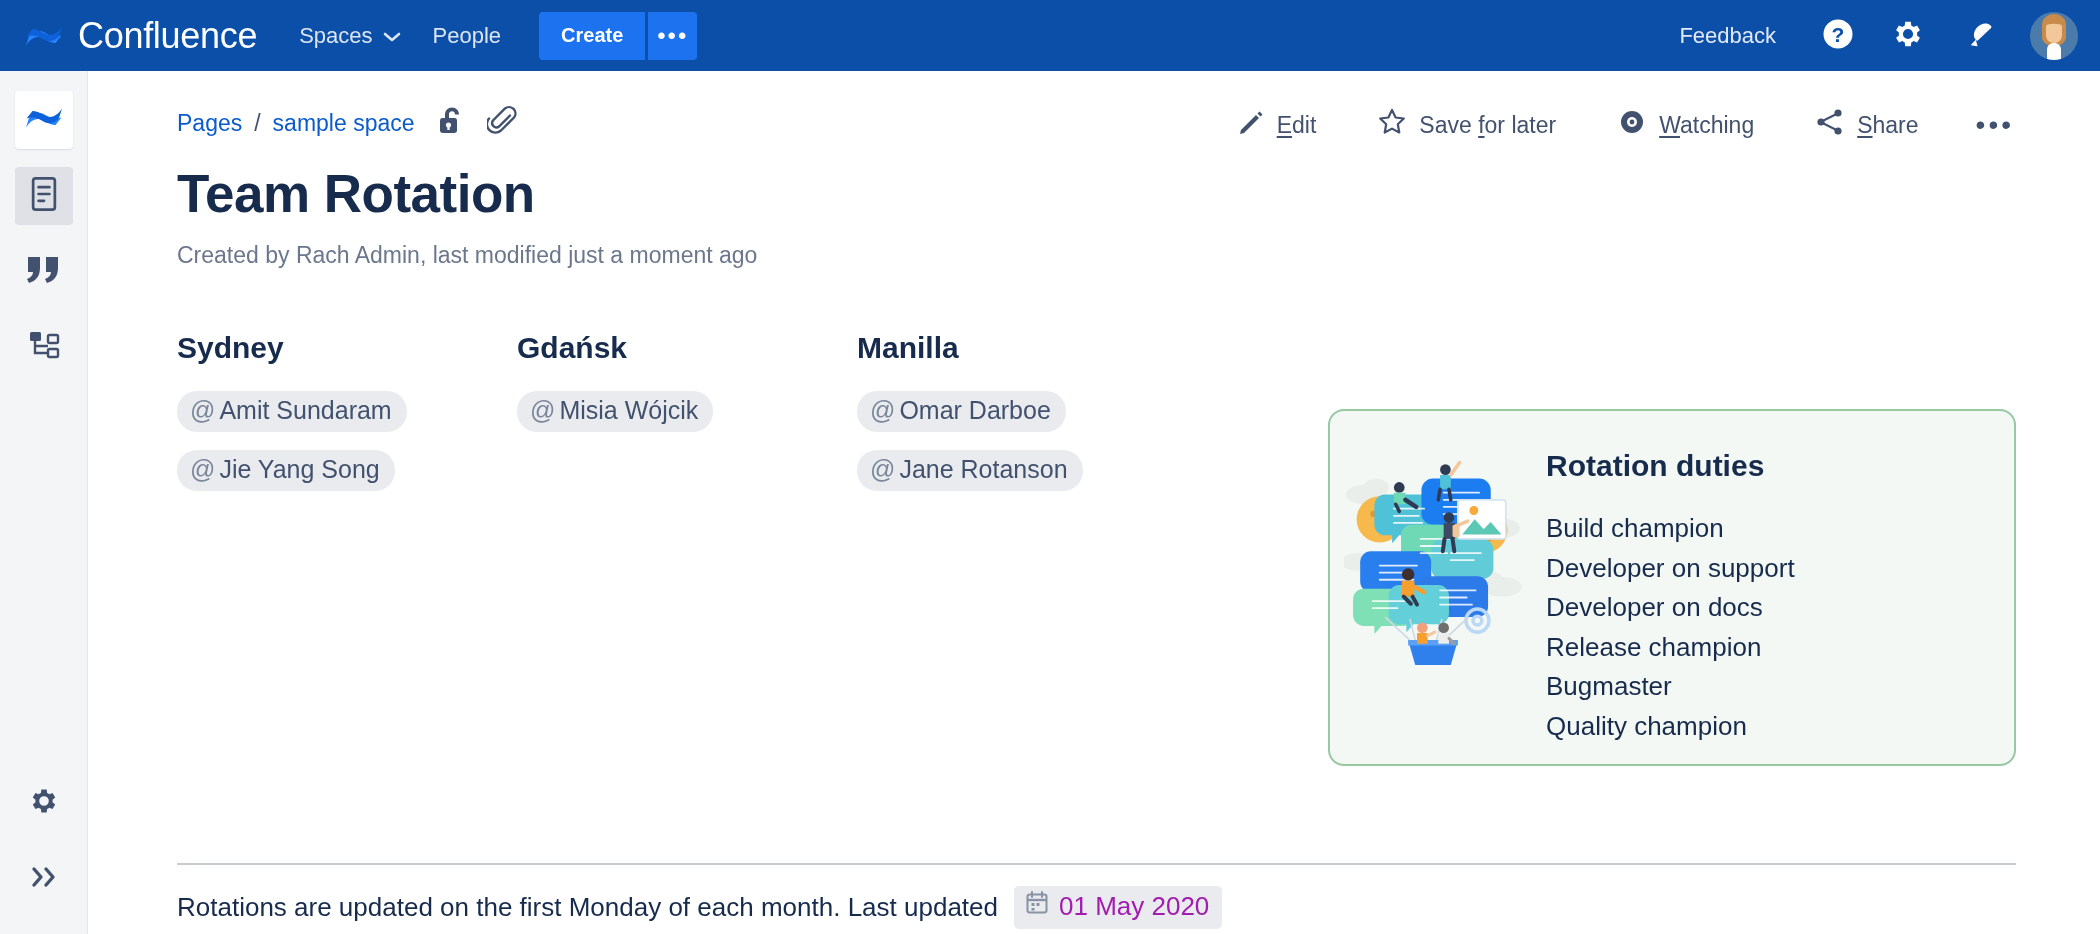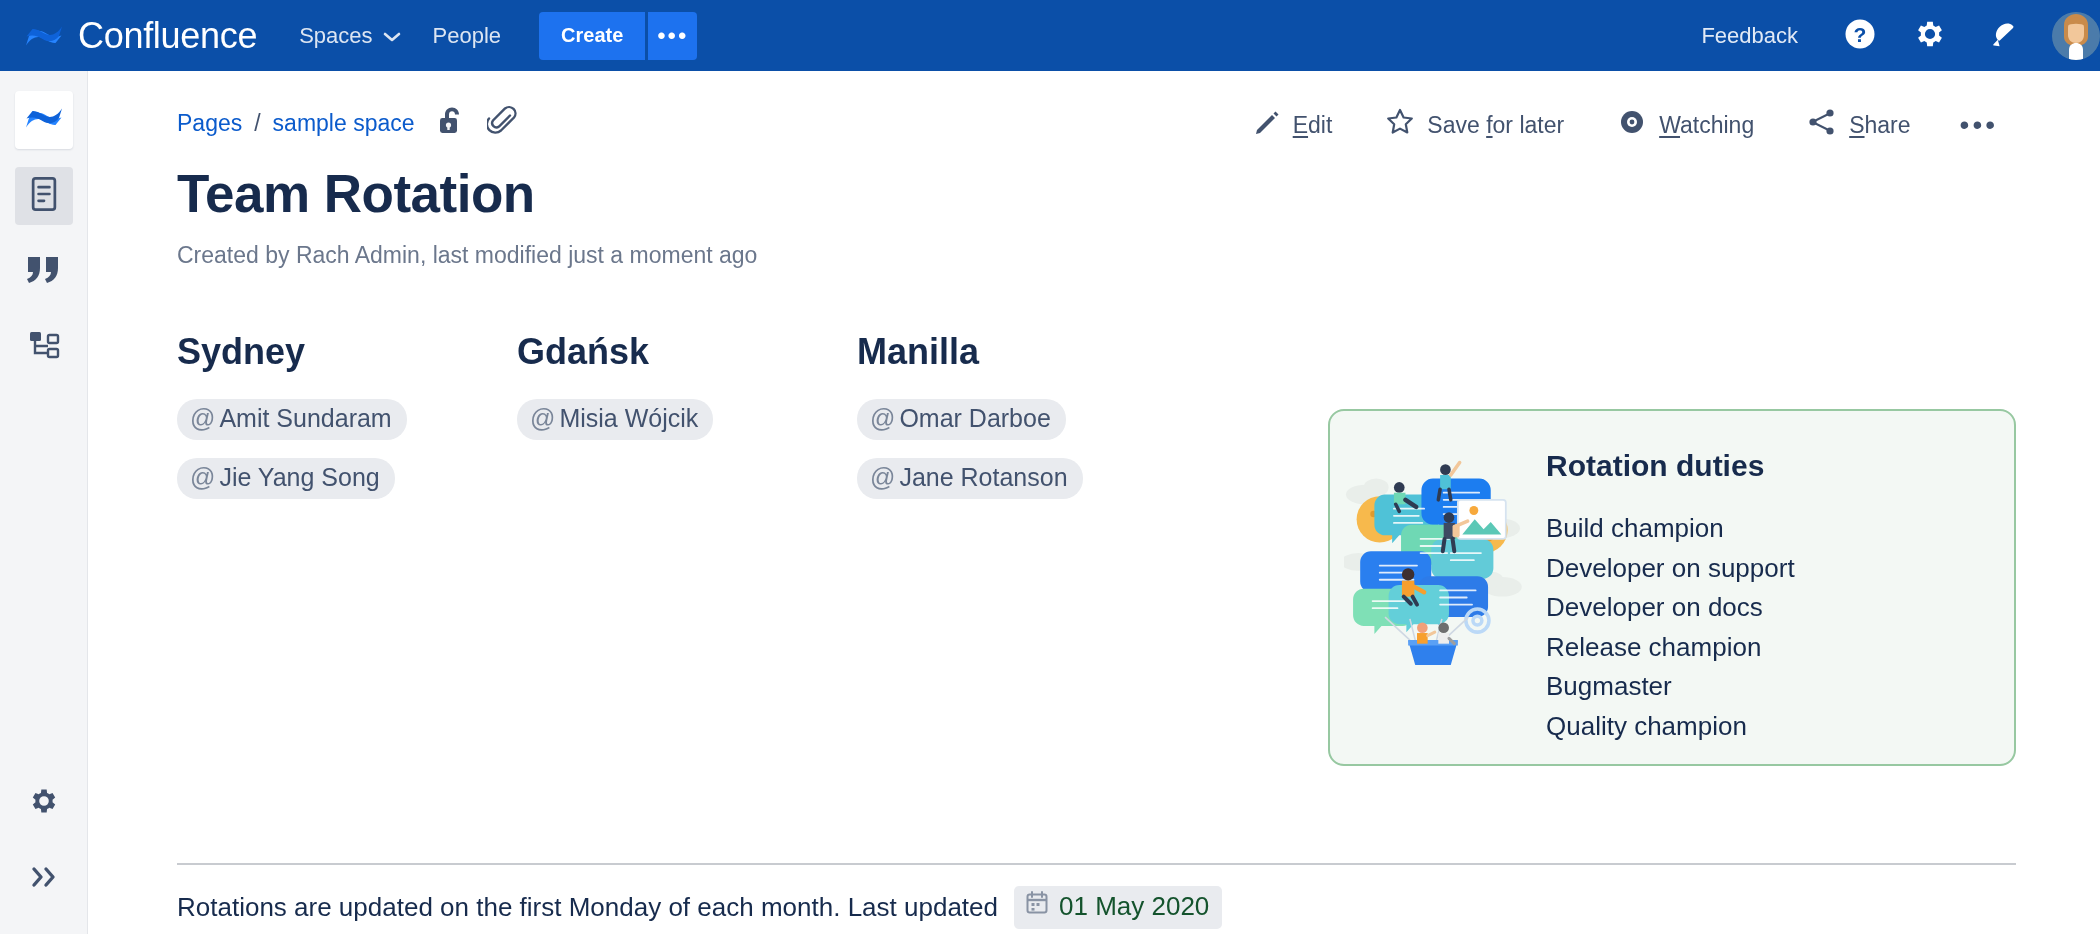--- a/index.html
+++ b/index.html
@@ -39,21 +39,21 @@
     display: flex; align-items: center; border: none; cursor: pointer;
   }
   .create-more {
     background: #1D72EF; color: #ffffff; height: 48px; width: 52px;
     border-radius: 0 4px 4px 0; border-left: 3px solid #0B4FA8;
     display: flex; align-items: center; justify-content: center;
     font-size: 24px; letter-spacing: 2px; cursor: pointer;
   }
   .nav-right {
     margin-left: auto; display: flex; align-items: center; height: 71px;
-    gap: 4px;
+    padding-right: 22px; gap: 4px;
   }
   .feedback-link {
     color: #E2EAF6; font-size: 22px; padding: 0 22px; white-space: nowrap;
   }
   .search-box {
     position: relative; width: 440px; height: 48px; margin-left: 8px;
     background: #0C3B80; border-radius: 4px; display: flex; align-items: center;
   }
   .search-box input {
     background: transparent; border: none; outline: none;
@@ -106,43 +106,43 @@
     background: #ffffff;
   }
   .content-inner { padding: 32px 84px 0 88px; position: relative; }
 
   .crumb-row { display: flex; align-items: center; height: 40px; }
   .crumb-link { color: #0B5BCC; font-size: 23px; cursor: pointer; white-space: nowrap; }
   .crumb-sep { color: #42526E; font-size: 23px; margin: 0 12px; }
   .crumb-icon { margin-left: 22px; display: flex; align-items: center; cursor: pointer; }
 
   .page-actions {
-    position: absolute; right: 84px; top: 32px;
-    display: flex; align-items: center; gap: 9px;
+    position: absolute; right: 68px; top: 32px;
+    display: flex; align-items: center; gap: 17px;
   }
   .act {
     display: flex; align-items: center; gap: 12px; color: #42526E;
     font-size: 23px; padding: 0 22px; height: 44px; cursor: pointer; white-space: nowrap;
   }
   .act u { text-underline-offset: 3px; }
   .act-more {
     color: #42526E; font-size: 28px; letter-spacing: 3px; padding: 0 18px;
     cursor: pointer; display: flex; align-items: center; height: 44px;
   }
 
   .page-title {
     font-size: 53px; font-weight: 700; color: #172B4D;
     margin-top: 22px; letter-spacing: -0.5px; line-height: 1.08;
   }
   .page-meta { font-size: 23px; color: #6B778C; margin-top: 20px; }
 
   .columns { display: flex; margin-top: 62px; align-items: flex-start; }
   .col { width: 340px; flex: 0 0 340px; }
   .col-title {
-    font-size: 36px; font-weight: 700; color: #172B4D; margin-bottom: 26px;
+    font-size: 30px; font-weight: 700; color: #172B4D; margin-bottom: 26px;
     white-space: nowrap;
   }
   .mention {
     display: inline-block; background: #E9EBEF; color: #42526E;
     border-radius: 20px; padding: 5px 15px 7px 13px; font-size: 25px;
     margin-bottom: 18px; cursor: pointer; white-space: nowrap;
   }
   .mention .at { color: #7A8699; margin-right: 4px; }
 
   .panel {
@@ -162,21 +162,21 @@
     height: 2px; background: #C8CBD0;
   }
   .footer-line {
     position: absolute; left: 88px; top: 815px;
     display: flex; align-items: center; font-size: 26px; color: #172B4D;
     white-space: nowrap;
   }
   .date-badge {
     display: inline-flex; align-items: center; gap: 10px;
     background: #E9EBEF; border-radius: 5px; padding: 4px 13px 6px 11px;
-    margin-left: 16px; color: #14532d; font-size: 26px; cursor: pointer;
+    margin-left: 16px; color: #a21caf; font-size: 26px; cursor: pointer;
   }
 </style>
 </head>
 <body>
 
 <div id="app">
 
   <div class="navbar">
 
     <div class="brand">

